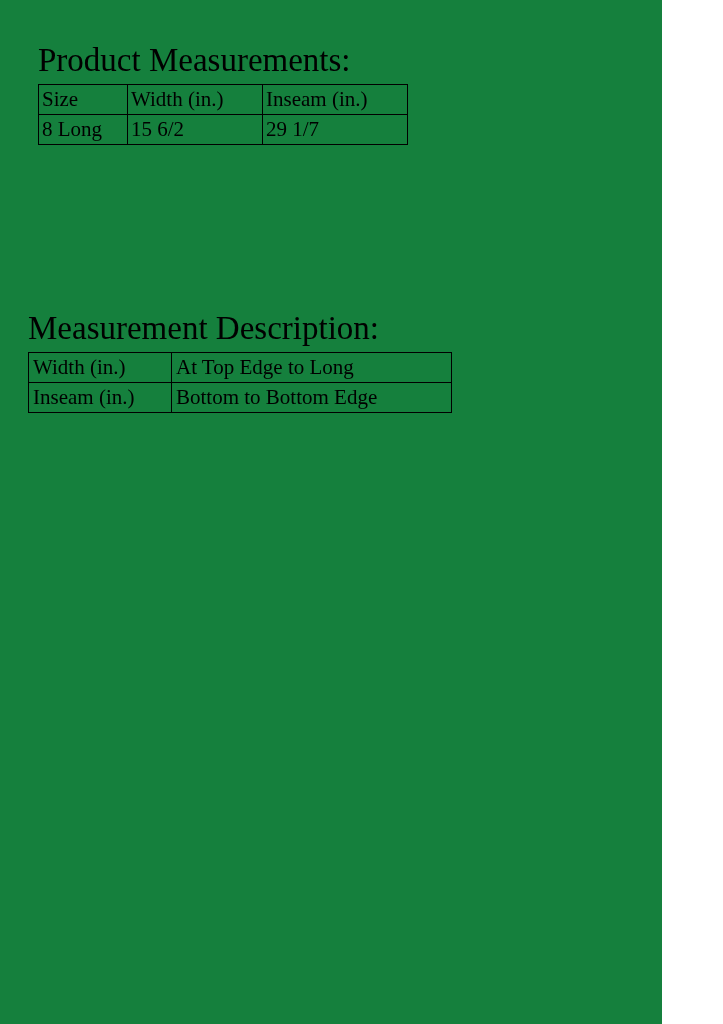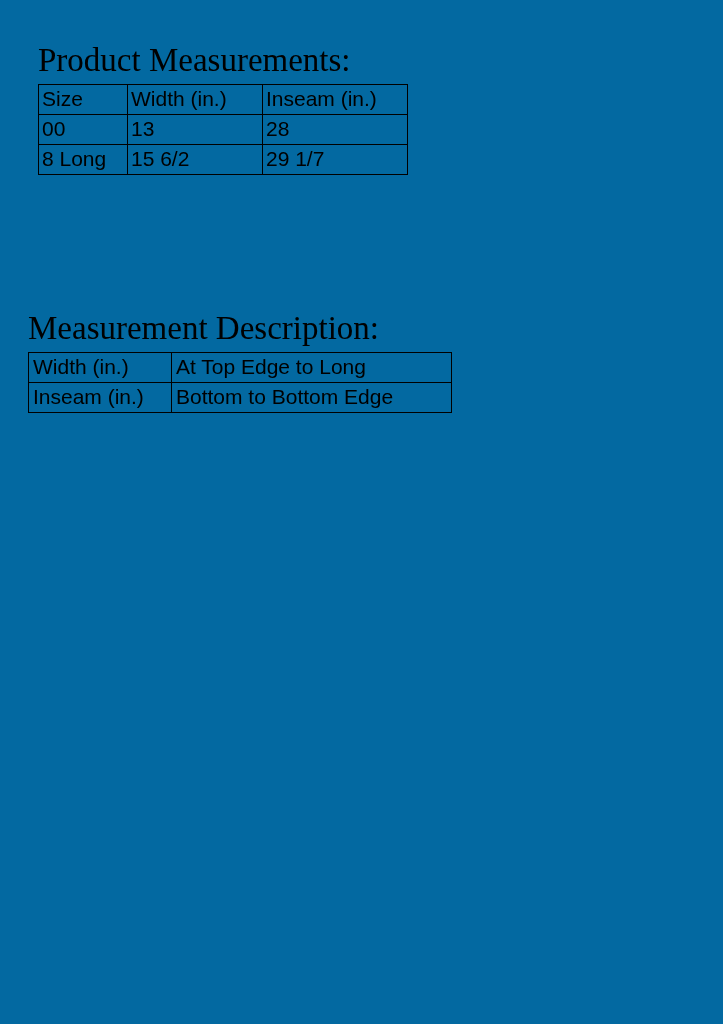--- a/index.html
+++ b/index.html
@@ -12,23 +12,23 @@
     height: 1024px;
     position: relative;
     font-family: "Liberation Serif", serif;
     color: #000000;
     overflow: hidden;
   }
   .page {
     position: absolute;
     left: 0;
     top: 0;
-    width: 723px;
+    width: 662px;
     height: 1024px;
-    background: #0369a1;
+    background: #15803d;
   }
 
   
   .section-one {
     position: absolute;
     left: 38px;
     top: 40px;
   }
   .heading {
     font-family: "Liberation Serif", serif;
@@ -47,21 +47,21 @@
     line-height: 24px;
   }
   table.meas td,
   table.meas th {
     border: 1px solid #000000;
     padding: 2px 3px 3px 3px;
     text-align: left;
     font-weight: normal;
     vertical-align: top;
     white-space: nowrap;
-    font-family: Liberation Sans, sans-serif;
+    font-family: Liberation Serif, serif;
   }
 
   
   #product-table col.c0 { width: 89px; }
   #product-table col.c1 { width: 135px; }
   #product-table col.c2 { width: 145px; }
 
   
   .section-two {
     position: absolute;
@@ -91,25 +91,20 @@
       </colgroup>
       <thead>
         <tr>
           <th>Size</th>
           <th>Width (in.)</th>
           <th>Inseam (in.)</th>
         </tr>
       </thead>
       <tbody>
         <tr>
-          <td>00</td>
-          <td>13</td>
-          <td>28</td>
-        </tr>
-        <tr>
           <td>8 Long</td>
           <td>15 6/2</td>
           <td>29 1/7</td>
         </tr>
       </tbody>
     </table>
   </div>
 
   <div class="section-two">
     <h1 class="heading">Measurement Description:</h1>

